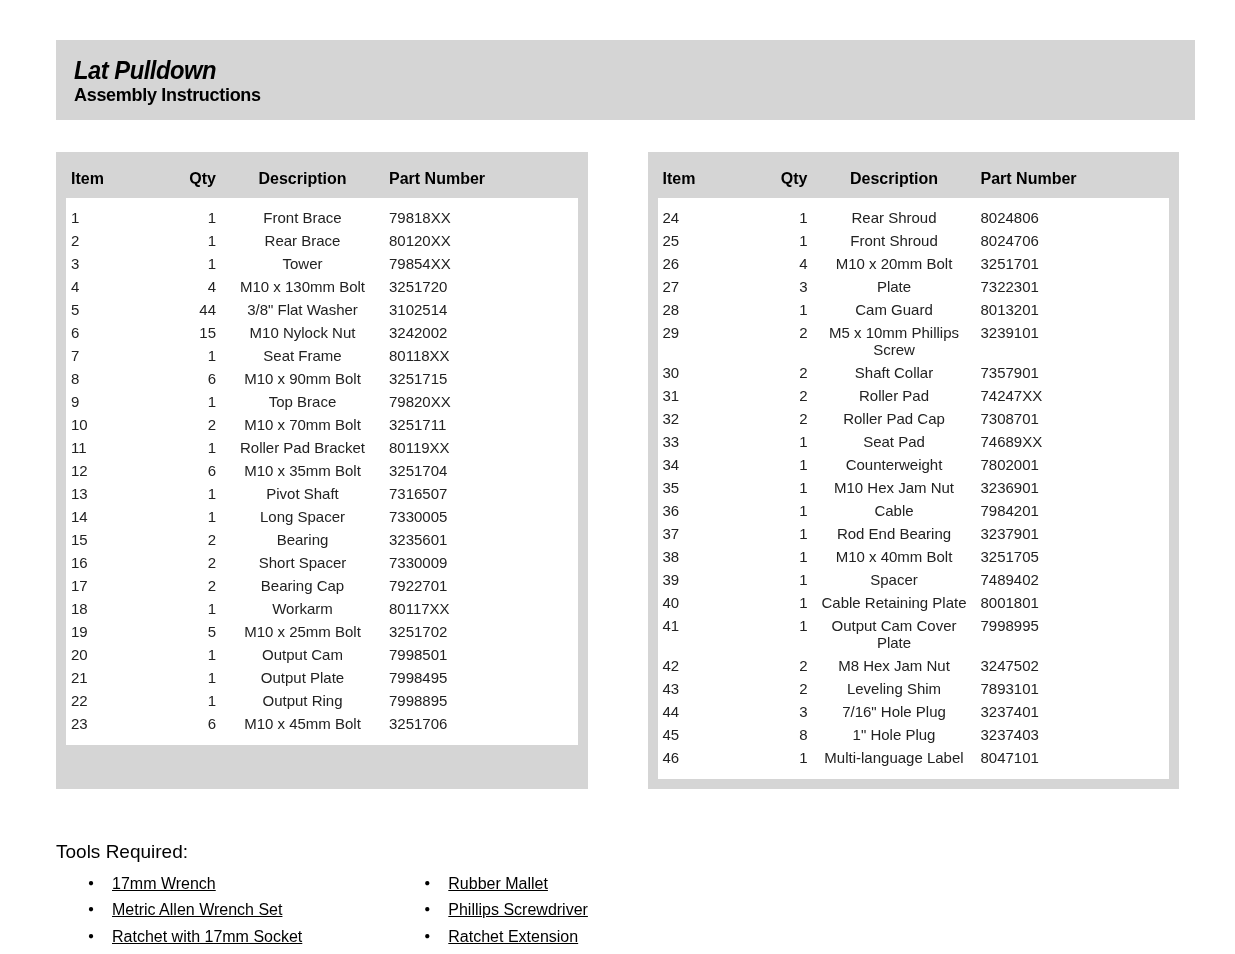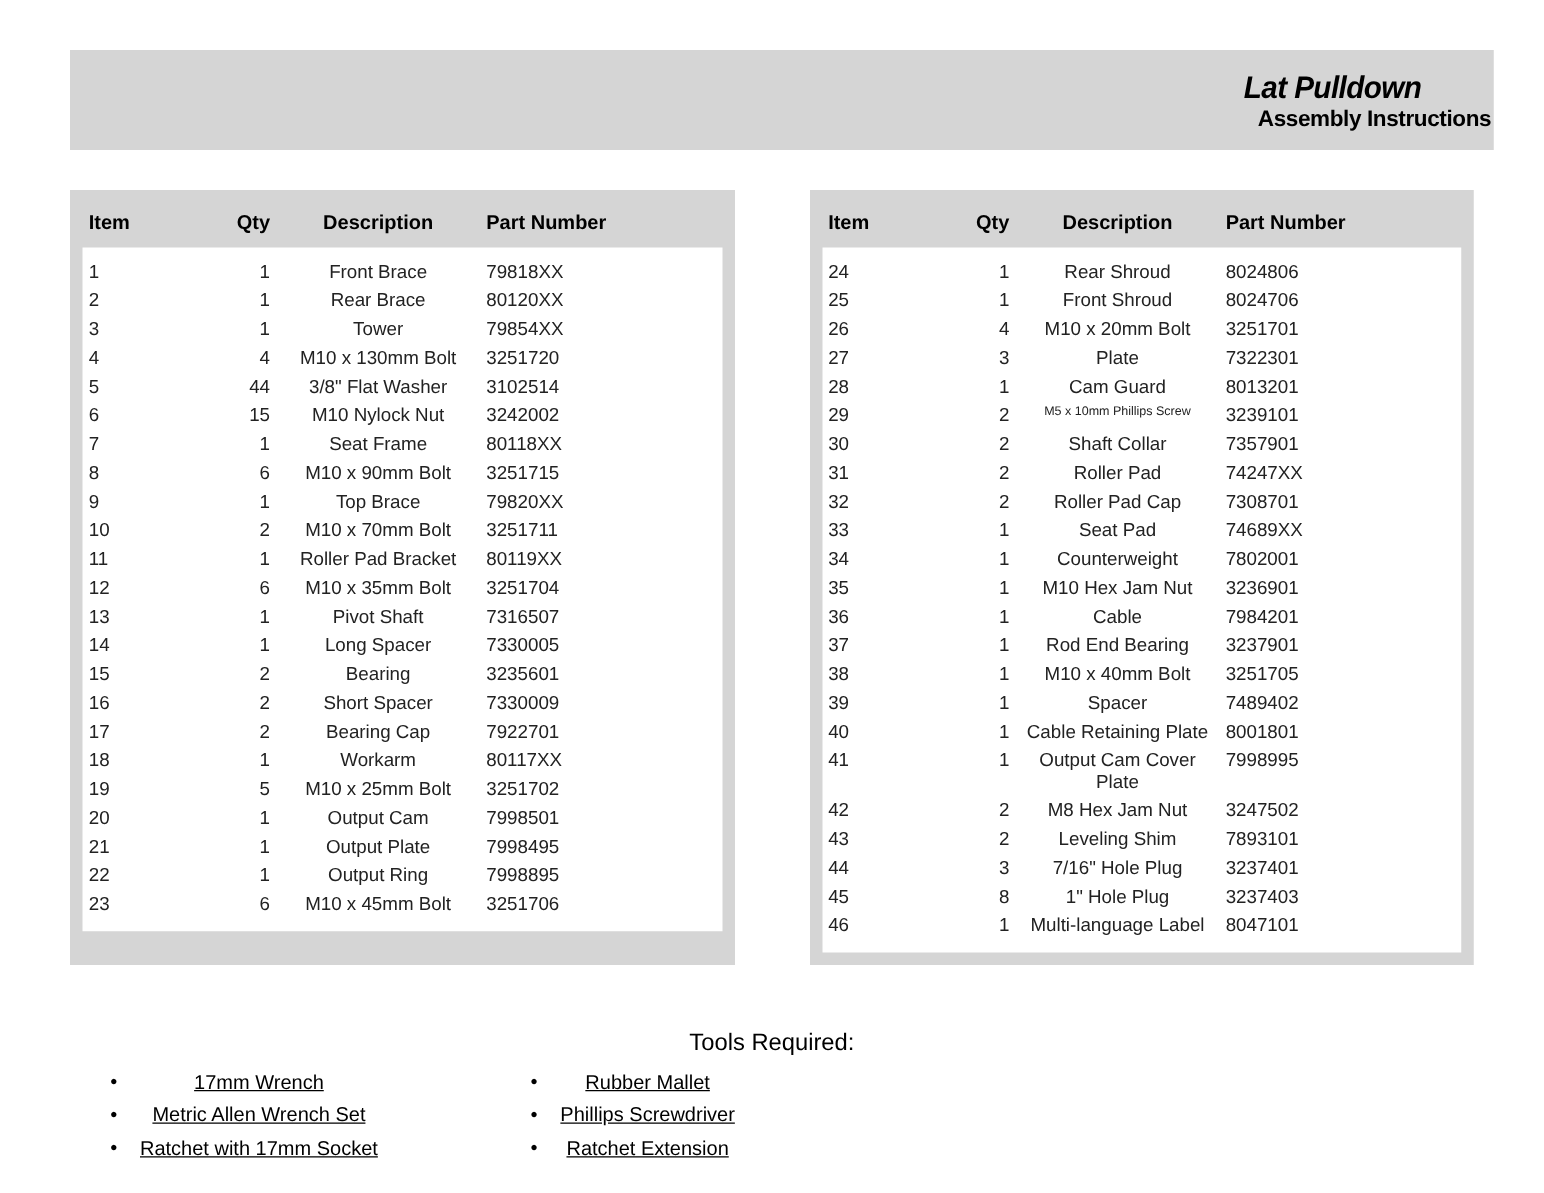--- a/index.html
+++ b/index.html
@@ -11,21 +11,20 @@
       background: #fff;
       font-family: Arial, Helvetica, sans-serif;
       color: #000;
       width: 1235px;
       padding: 0;
     }
     .header-bar {
       background: #d5d5d5;
       padding: 18px 2px 14px 18px;
       margin: 40px 40px 0 56px;
-      text-align: right;
     }
     .title {
       font-family: "Arial Black", Impact, sans-serif;
       font-style: italic;
       font-weight: 900;
       font-size: 25px;
       letter-spacing: -0.5px;
       transform: scaleX(0.95);
       transform-origin: left;
       line-height: 1;
@@ -88,21 +87,20 @@
     .table-header .col-qty {
       font-family: "Arial Narrow", Arial;
       font-stretch: condensed;
     }
     .table-body {
       background: #fff;
       padding: 8px 0 10px 0;
     }
     .tools-section {
       margin: 52px 56px 0 56px;
-      text-align: center;
     }
     .tools-title {
       font-size: 19px;
       font-weight: normal;
       margin-bottom: 8px;
     }
     .tools-columns {
       display: flex;
       gap: 90px;
       margin-top: 6px;
@@ -118,21 +116,21 @@
       line-height: 1.65;
     }
     .tools-col li::before {
       content: "●";
       position: absolute;
       left: 32px;
       font-size: 10px;
       top: 4px;
     }
     .small-desc {
-      font-size: 10px;
+      font-size: 15px;
     }
   </style>
 </head>
 <body>
 
 <div class="header-bar">
   <div class="title">Lat Pulldown</div>
   <div class="subtitle">Assembly Instructions</div>
 </div>
 

